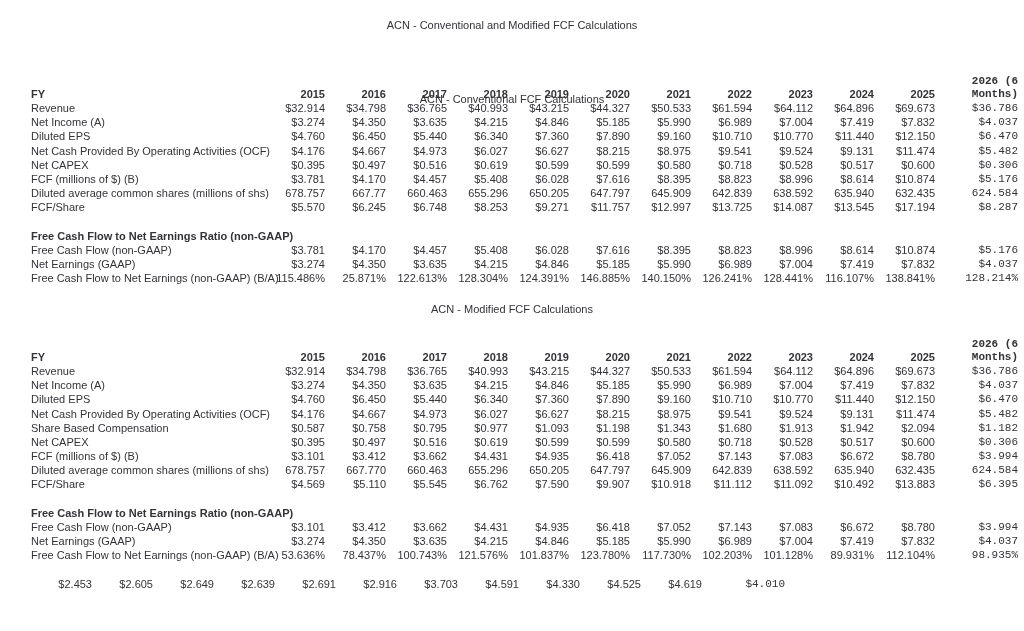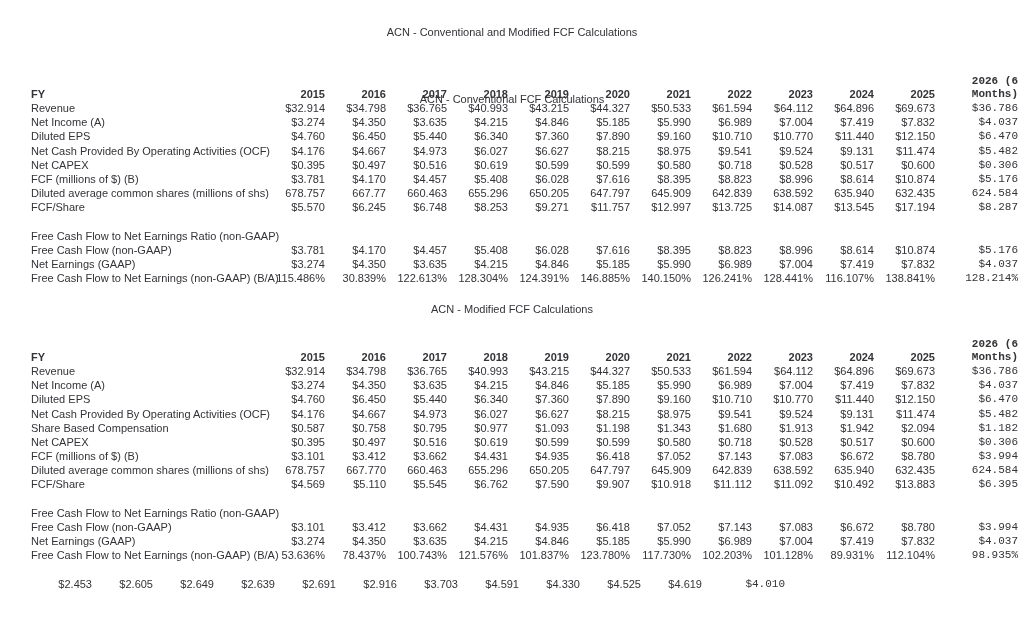--- a/index.html
+++ b/index.html
@@ -15,21 +15,21 @@
   }
   .title-line {
     position: absolute;
     left: 0;
     width: 1024px;
     text-align: center;
     height: 14px;
     line-height: 14px;
     white-space: nowrap;
   }
-  .main-title { top: 18px; margin-top: 7px; }
+  .main-title { top: 18px; }
   .subtitle-1 { top: 48px; margin-top: 44px; }
   .subtitle-2 { top: 302px; }
   .fcf-table {
     position: absolute;
     left: 31px;
     width: 987px;
   }
   .table-conventional { top: 75px; }
   .table-modified { top: 338px; }
   .row {
@@ -37,21 +37,21 @@
     height: 14.2px;
     line-height: 14.2px;
     align-items: flex-end;
   }
   .header-row {
     height: 26px;
     align-items: flex-end;
     font-weight: bold;
     line-height: 13px;
   }
-  .row.bold { font-weight: normal; }
+  .row.bold { font-weight: bold; }
   .lbl {
     flex: 0 0 233px;
     width: 233px;
     white-space: nowrap;
     overflow: visible;
     text-align: left;
   }
   .val {
     flex: 0 0 61px;
     width: 61px;
@@ -245,21 +245,21 @@
         <div class="val">$5.990</div>
         <div class="val">$6.989</div>
         <div class="val">$7.004</div>
         <div class="val">$7.419</div>
         <div class="val">$7.832</div>
         <div class="val last">$4.037</div>
       </div>
       <div class="row">
         <div class="lbl">Free Cash Flow to Net Earnings (non-GAAP) (B/A)</div>
         <div class="val">115.486%</div>
-        <div class="val">30.839%</div>
+        <div class="val">25.871%</div>
         <div class="val">122.613%</div>
         <div class="val">128.304%</div>
         <div class="val">124.391%</div>
         <div class="val">146.885%</div>
         <div class="val">140.150%</div>
         <div class="val">126.241%</div>
         <div class="val">128.441%</div>
         <div class="val">116.107%</div>
         <div class="val">138.841%</div>
         <div class="val last">128.214%</div>

